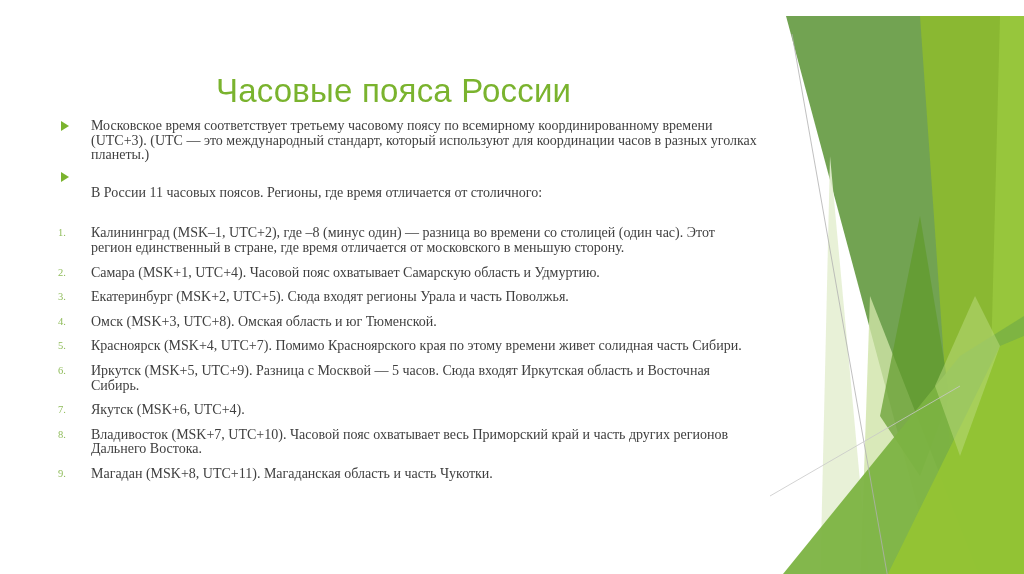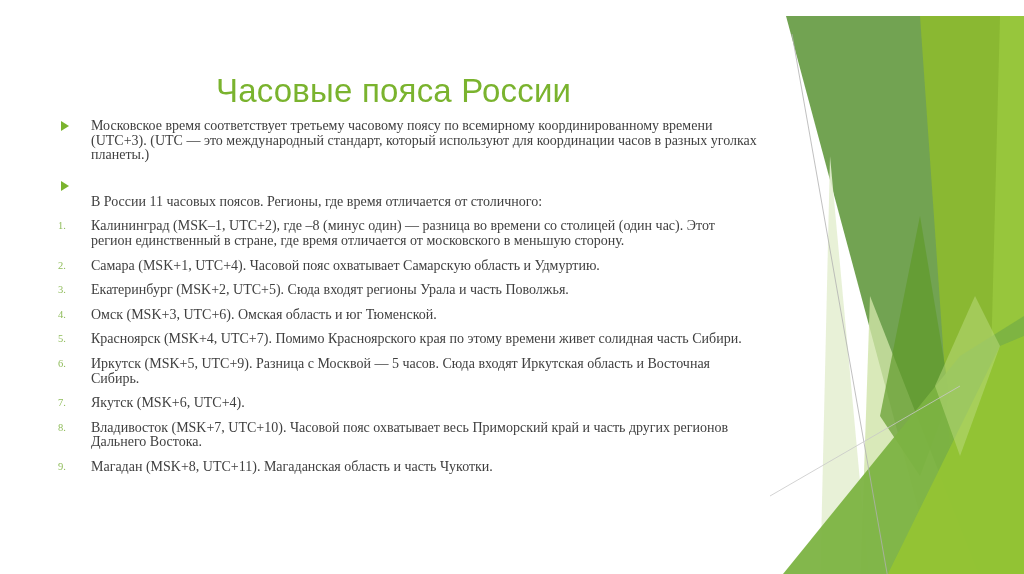--- a/index.html
+++ b/index.html
@@ -48,47 +48,47 @@
 
     <polygon points="935,370 975,280 1000,330 960,440" fill="#b8d97a" opacity="0.55"></polygon>
 
     <line x1="792" y1="18" x2="890" y2="574" stroke="#b0b0b0" stroke-width="0.8"></line>
     <line x1="770" y1="480" x2="960" y2="370" stroke="#c8c8c8" stroke-width="0.8"></line>
   </svg>
 
   <div class="title">Часовые пояса России</div>
 
   <div class="content">
-    <div class="item" style="margin-bottom:16px;">
+    <div class="item" style="margin-bottom:7px;">
       <span class="bullet-arrow"></span>
       <span class="item-text">Московское время соответствует третьему часовому поясу по всемирному координированному времени (UTC+3). (UTC — это международный стандарт, который используют для координации часов в разных уголках планеты.)</span>
     </div>
     <div class="item" style="height:14px; margin-bottom:2px;">
       <span class="bullet-arrow"></span>
       <span class="item-text"></span>
     </div>
-    <div class="item" style="margin-bottom:10px;">
+    <div class="item" style="margin-bottom:26px;">
       <span class="item-text">В России 11 часовых поясов. Регионы, где время отличается от столичного:</span>
     </div>
 
     <div class="item" style="margin-bottom:10px;">
       <span class="marker">1.</span>
       <span class="item-text">Калининград (MSK–1, UTC+2), где –8 (минус один) — разница во времени со столицей (один час). Этот регион единственный в стране, где время отличается от московского в меньшую сторону.</span>
     </div>
     <div class="item" style="margin-bottom:10px;">
       <span class="marker">2.</span>
       <span class="item-text">Самара (MSK+1, UTC+4). Часовой пояс охватывает Самарскую область и Удмуртию.</span>
     </div>
     <div class="item" style="margin-bottom:10px;">
       <span class="marker">3.</span>
       <span class="item-text">Екатеринбург (MSK+2, UTC+5). Сюда входят регионы Урала и часть Поволжья.</span>
     </div>
     <div class="item" style="margin-bottom:10px;">
       <span class="marker">4.</span>
-      <span class="item-text">Омск (MSK+3, UTC+6). Омская область и юг Тюменской.</span>
+      <span class="item-text">Омск (MSK+3, UTC+8). Омская область и юг Тюменской.</span>
     </div>
     <div class="item" style="margin-bottom:10px;">
       <span class="marker">5.</span>
       <span class="item-text">Красноярск (MSK+4, UTC+7). Помимо Красноярского края по этому времени живет солидная часть Сибири.</span>
     </div>
     <div class="item" style="margin-bottom:10px;">
       <span class="marker">6.</span>
       <span class="item-text">Иркутск (MSK+5, UTC+9). Разница с Москвой — 5 часов. Сюда входят Иркутская область и Восточная Сибирь.</span>
     </div>
     <div class="item" style="margin-bottom:10px;">

